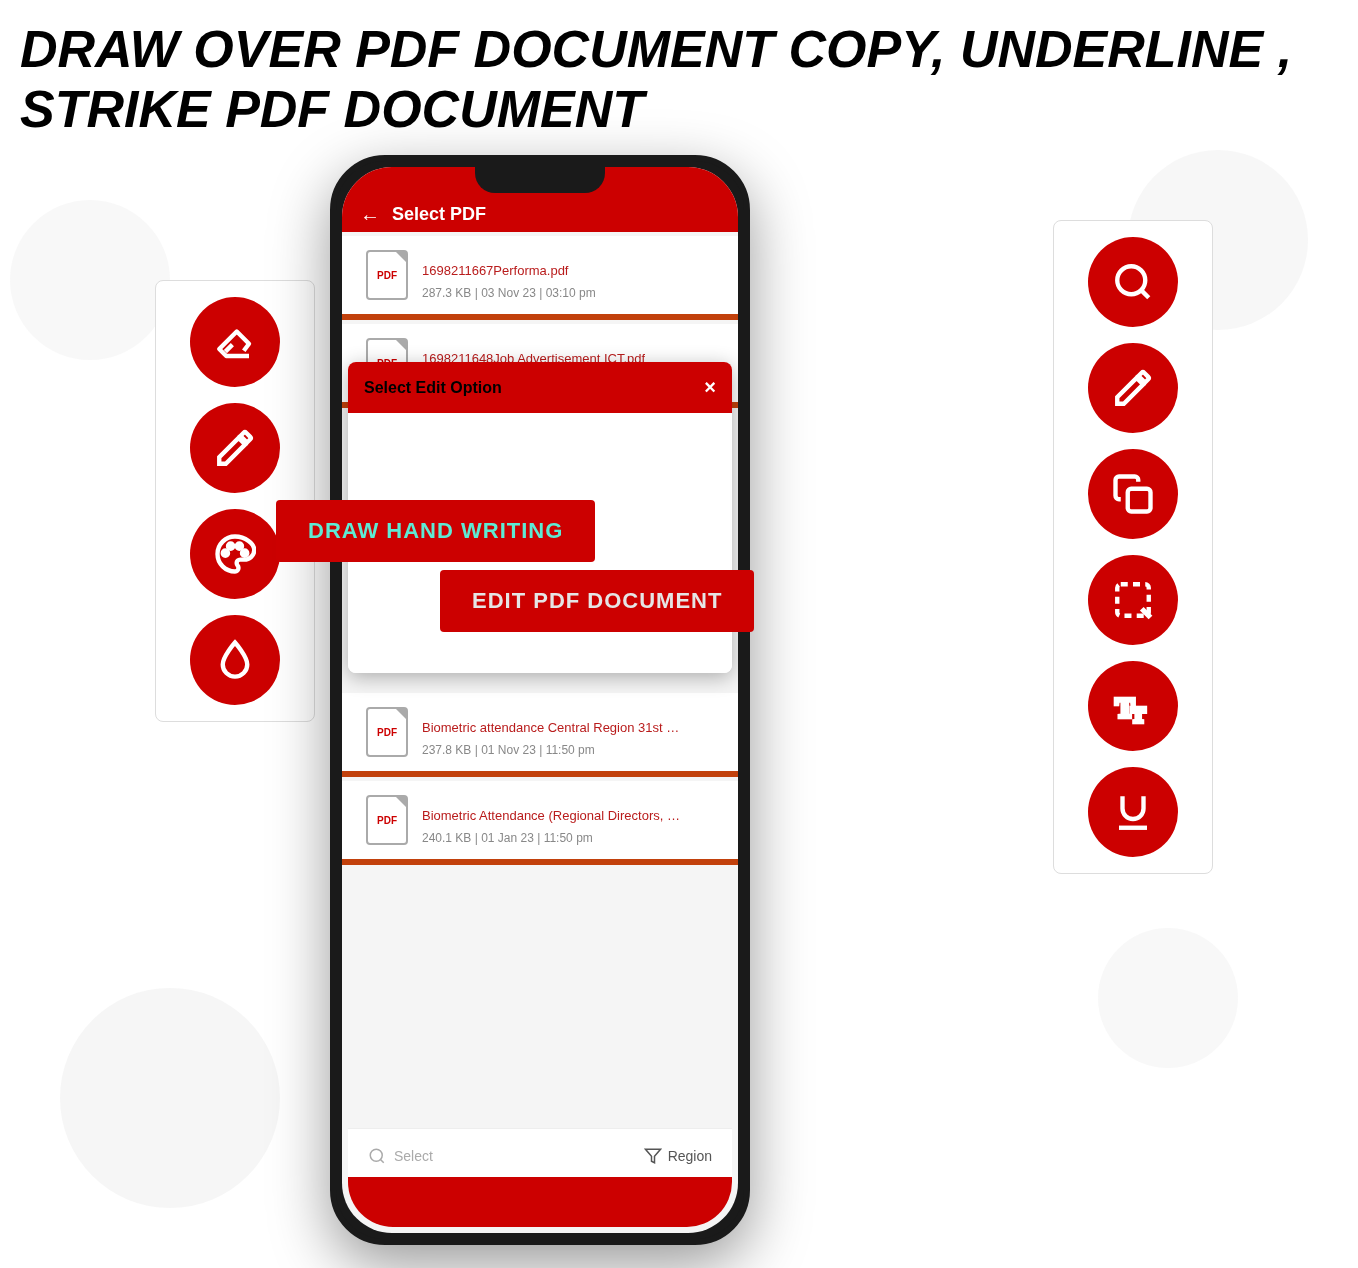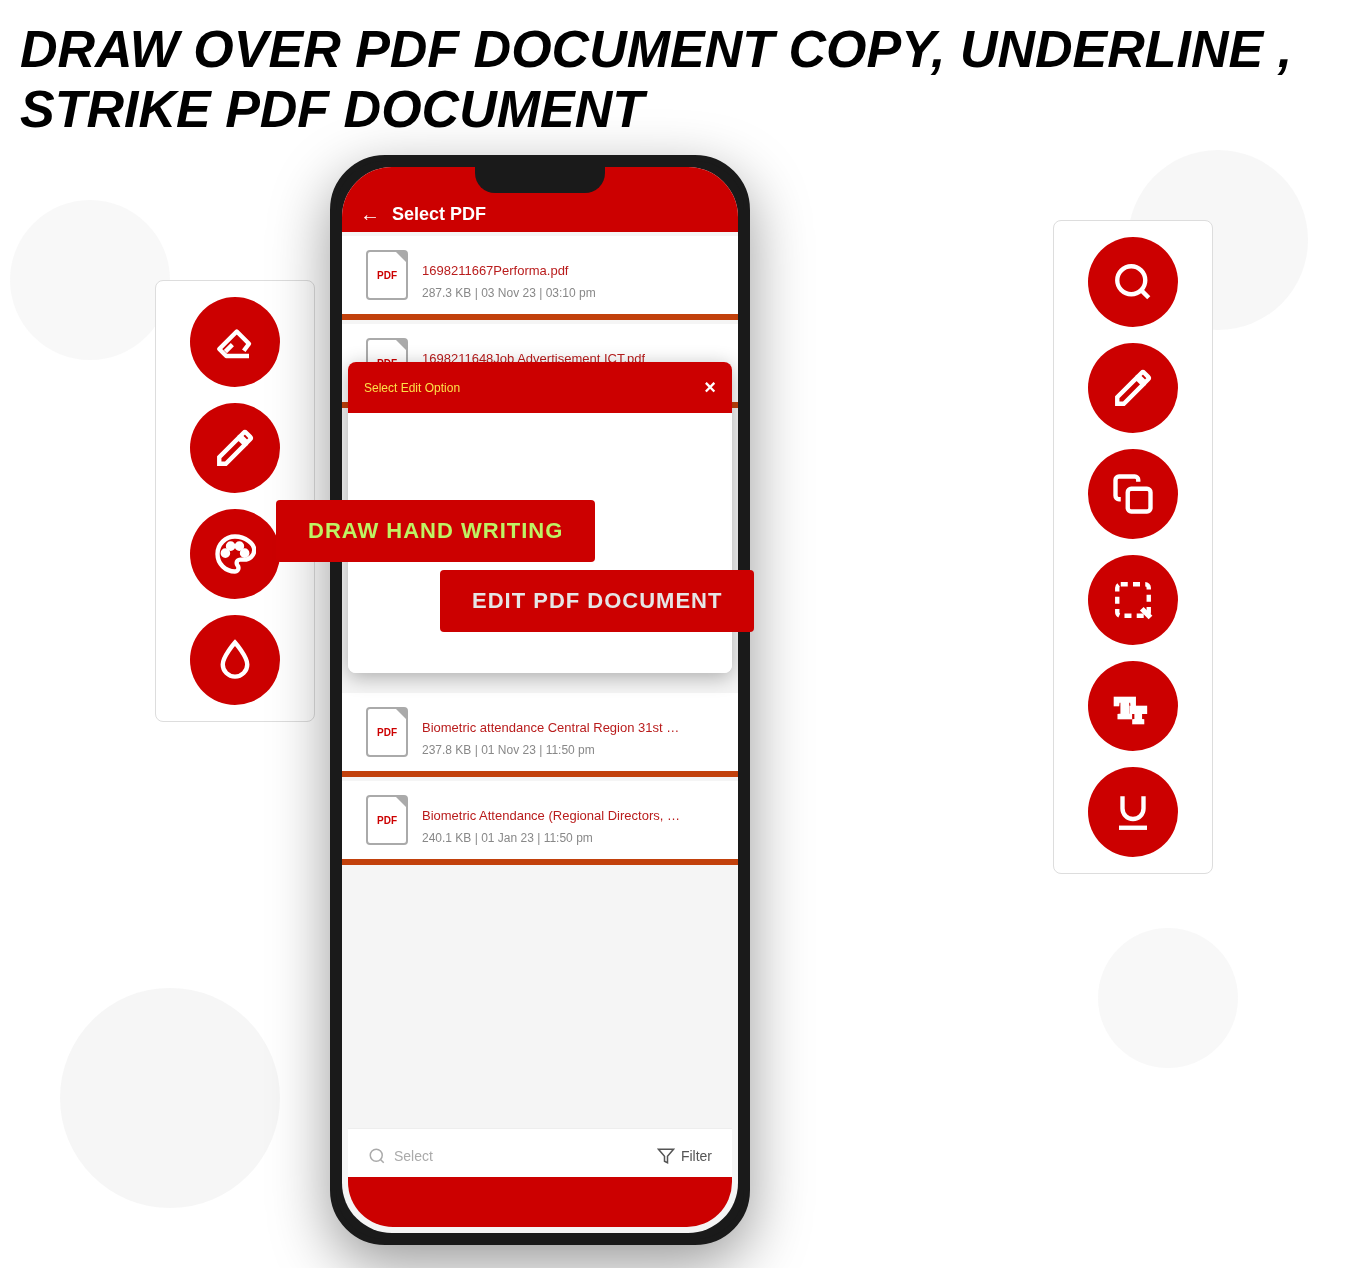--- a/index.html
+++ b/index.html
@@ -175,23 +175,23 @@
 
     .edit-dialog-header {
       background: #cc0000;
       padding: 14px 16px;
       display: flex;
       align-items: center;
       justify-content: space-between;
     }
 
     .edit-dialog-title {
-      color: #fde047;
-      font-size: 12px;
-      font-weight: 400;
+      color: #000000;
+      font-size: 16px;
+      font-weight: 700;
     }
 
     .edit-dialog-close {
       color: white;
       font-size: 20px;
       font-weight: bold;
     }
 
     .edit-dialog-body {
       padding: 10px;
@@ -291,21 +291,21 @@
       stroke: white;
       stroke-width: 2.5;
     }
 
     
     .draw-handwriting-btn {
       position: absolute;
       top: 500px;
       left: 276px;
       background: #cc0000;
-      color: #bef264;
+      color: #5eead4;
       font-size: 22px;
       font-weight: 900;
       padding: 18px 32px;
       border-radius: 4px;
       z-index: 100;
       letter-spacing: 1px;
     }
 
     
     .edit-pdf-btn {
@@ -418,21 +418,21 @@
           <svg width="18" height="18" viewBox="0 0 24 24" fill="none" stroke="#aaa" stroke-width="2" style="margin-right:8px;">
             <circle cx="11" cy="11" r="8"></circle>
             <line x1="21" y1="21" x2="16.65" y2="16.65"></line>
           </svg>
           <span style="color:#aaa;font-size:14px;">Select</span>
         </div>
         <div class="filter-area">
           <svg width="18" height="18" viewBox="0 0 24 24" fill="none" stroke="#555" stroke-width="2">
             <polygon points="22 3 2 3 10 12.46 10 19 14 21 14 12.46 22 3"></polygon>
           </svg>
-          <span>Filter</span>
+          <span>Region</span>
         </div>
       </div>
 
       <div class="phone-bottom-bar"></div>
     </div>
   </div>
 </div>
 
 <div class="draw-handwriting-btn">DRAW HAND WRITING</div>
 

